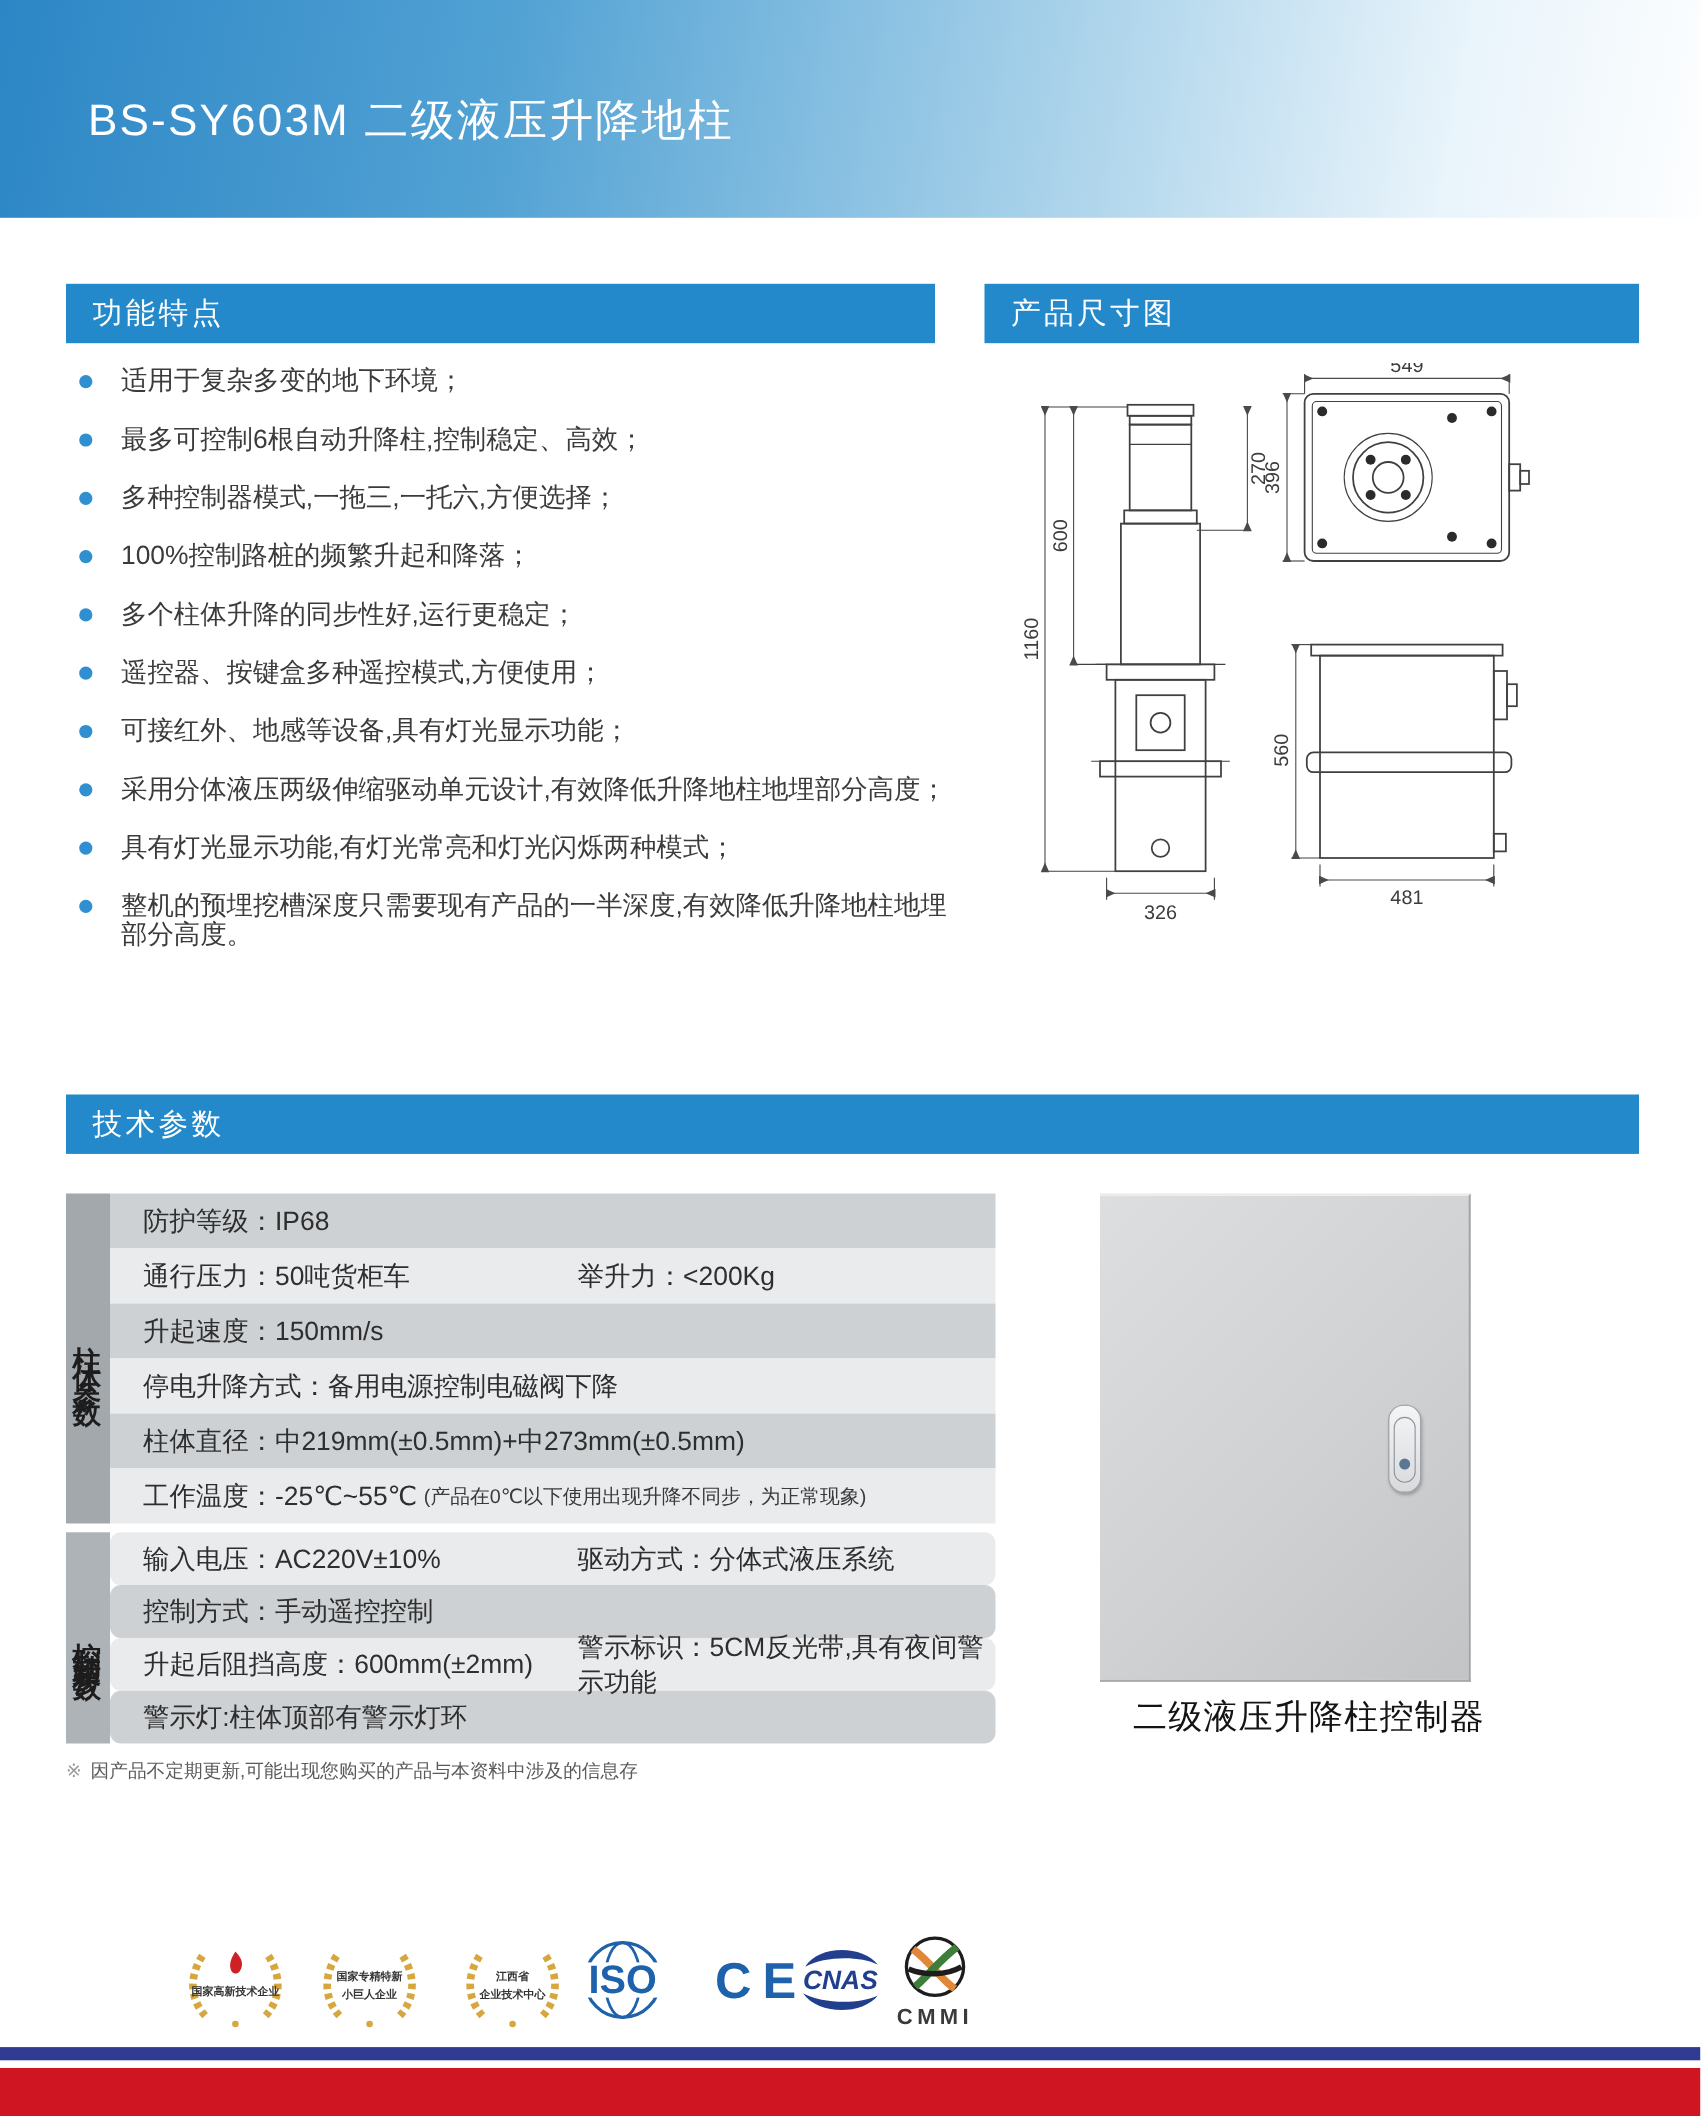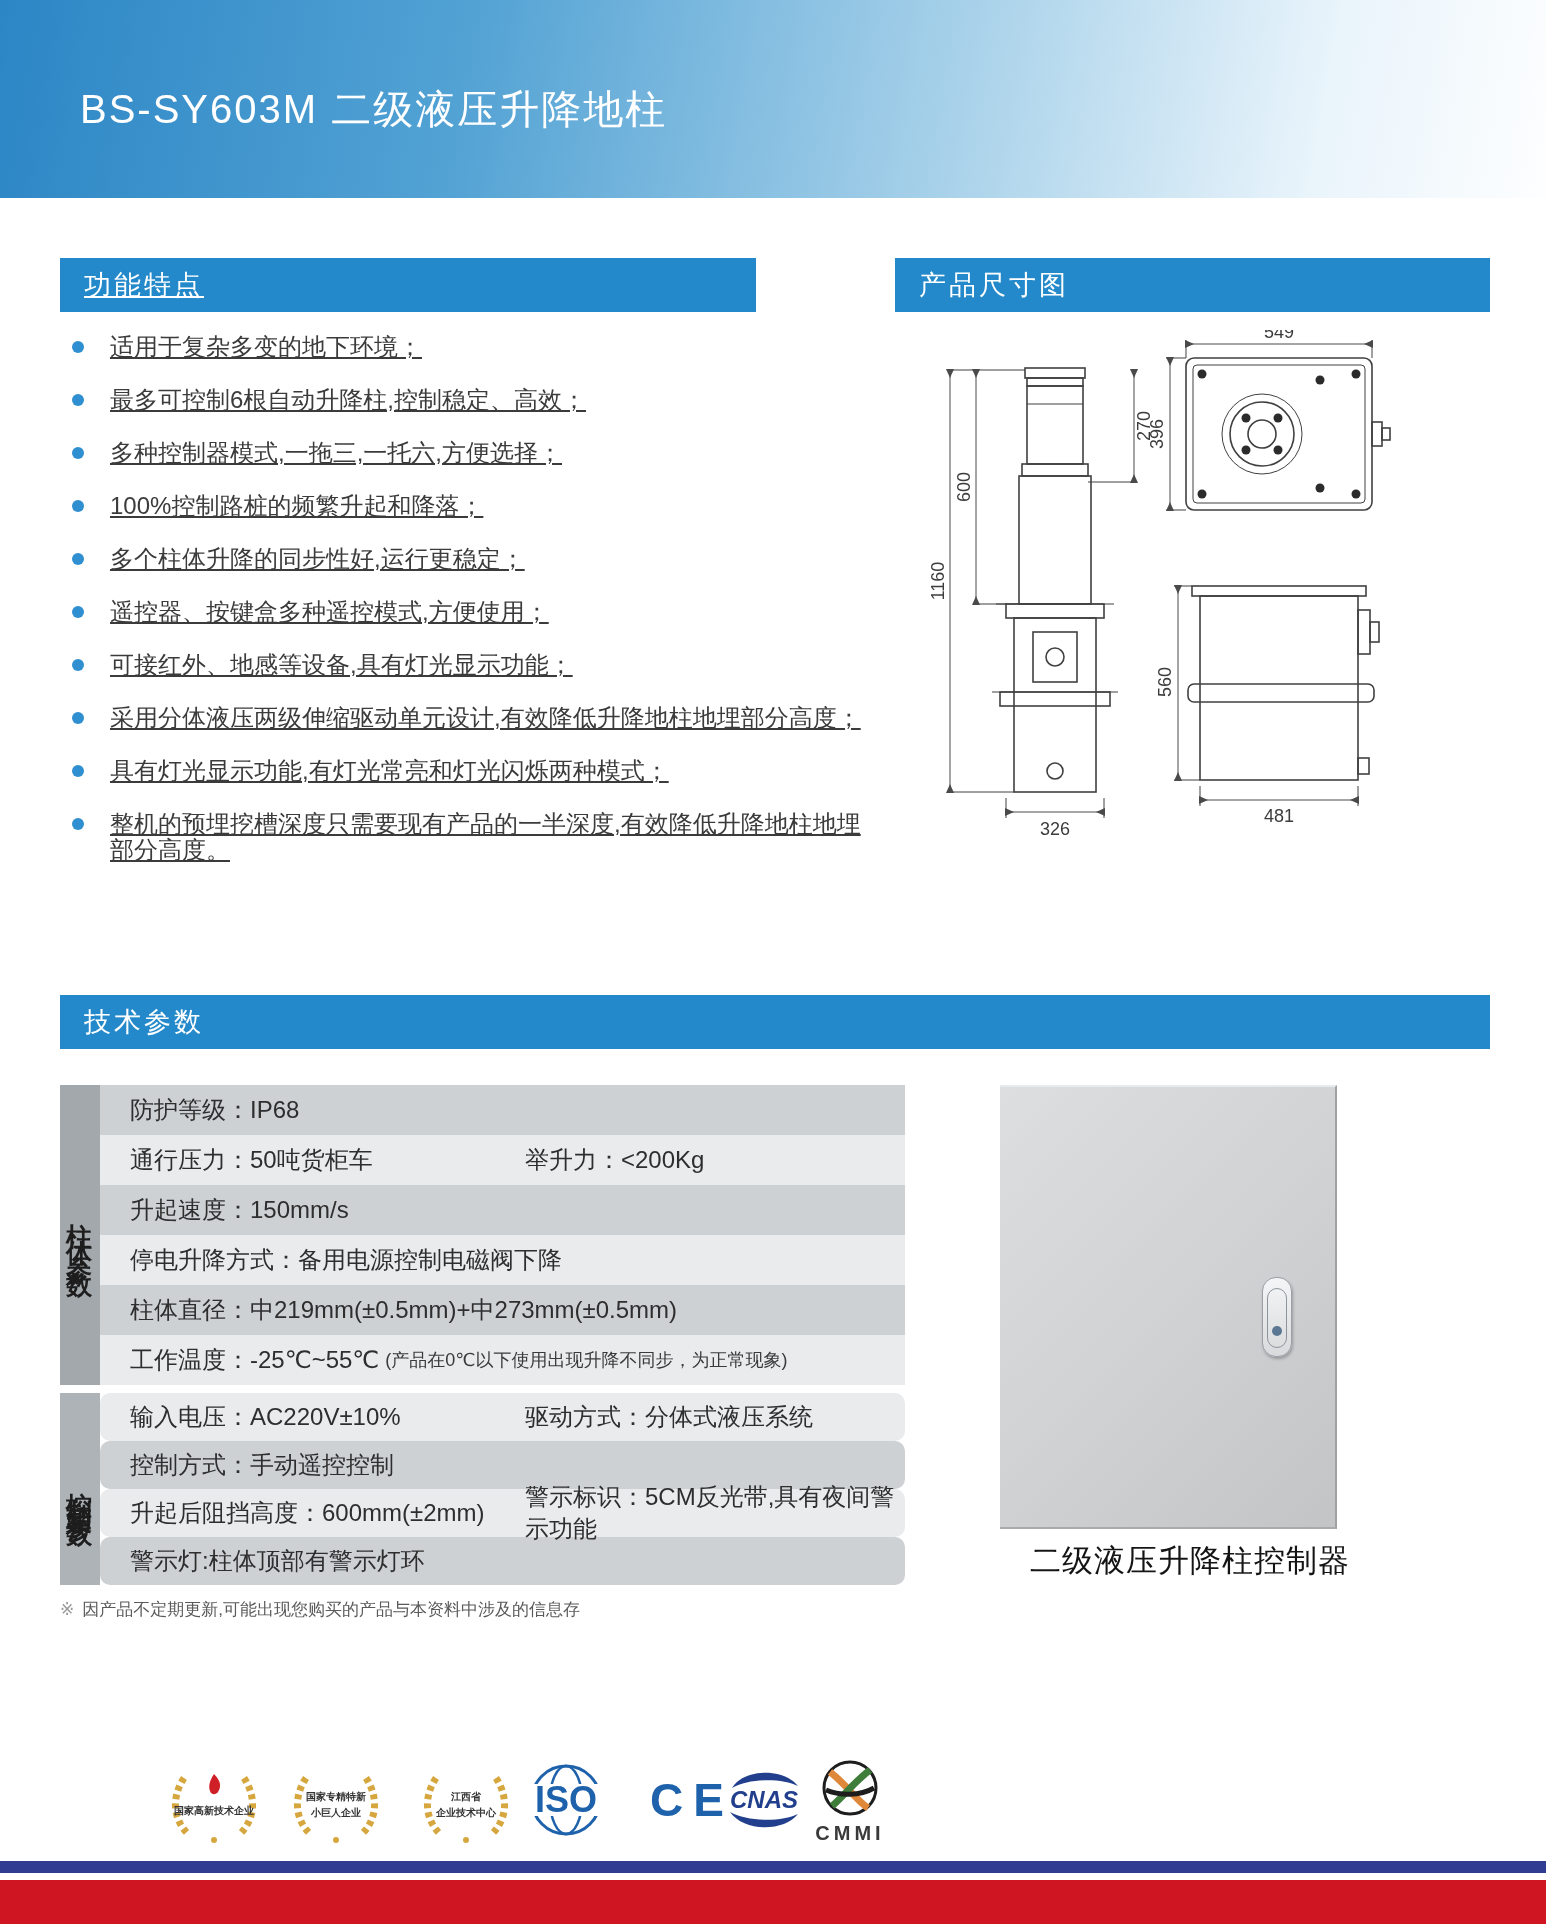--- a/index.html
+++ b/index.html
@@ -7,27 +7,27 @@
         font-family:"Liberation Sans","DejaVu Sans",sans-serif;color:#333;}
 
   
   .banner{position:absolute;left:0;top:0;width:1546px;height:198px;
           background:linear-gradient(100deg,#2c86c5 0%,#52a2d4 30%,#a9d2ea 62%,#e9f4fb 85%,#fdfeff 100%);}
   .banner-title{position:absolute;left:80px;top:82px;font-size:40px;color:#ffffff;letter-spacing:2px;font-weight:400;}
 
   
   .bar{position:absolute;height:54px;background:#2389ca;color:#ffffff;font-size:27px;
        line-height:54px;padding-left:24px;box-sizing:border-box;letter-spacing:3px;}
-  .bar-features{left:60px;top:258px;width:696px;text-decoration:underline;}
+  .bar-features{left:60px;top:258px;width:790px;}
   .bar-dims{left:895px;top:258px;width:595px;}
   .bar-specs{left:60px;top:995px;width:1430px;}
 
   
   .features{position:absolute;left:72px;top:334px;width:800px;list-style:none;margin:0;padding:0;}
-  .features li{position:relative;padding-left:38px;margin-bottom:27px;font-size:24px;line-height:26px;color:#3b3b3b;text-decoration:underline;}
+  .features li{position:relative;padding-left:38px;margin-bottom:27px;font-size:24px;line-height:26px;color:#3b3b3b;}
   .bullet{position:absolute;left:0;top:7px;width:12px;height:12px;border-radius:50%;background:#2f8fd0;}
 
   
   .dims-svg{position:absolute;left:930px;top:330px;width:570px;height:545px;}
   .dims-svg .shape{fill:none;stroke:#404040;stroke-width:1.6;}
   .dims-svg .thin{fill:none;stroke:#404040;stroke-width:1;}
   .dims-svg .dim{stroke:#4a4a4a;stroke-width:1;}
   .dims-svg text{fill:#3c3c3c;font-size:18px;font-family:"Liberation Sans",sans-serif;}
   .dims-svg .bolt{fill:#2b2b2b;stroke:none;}
 

